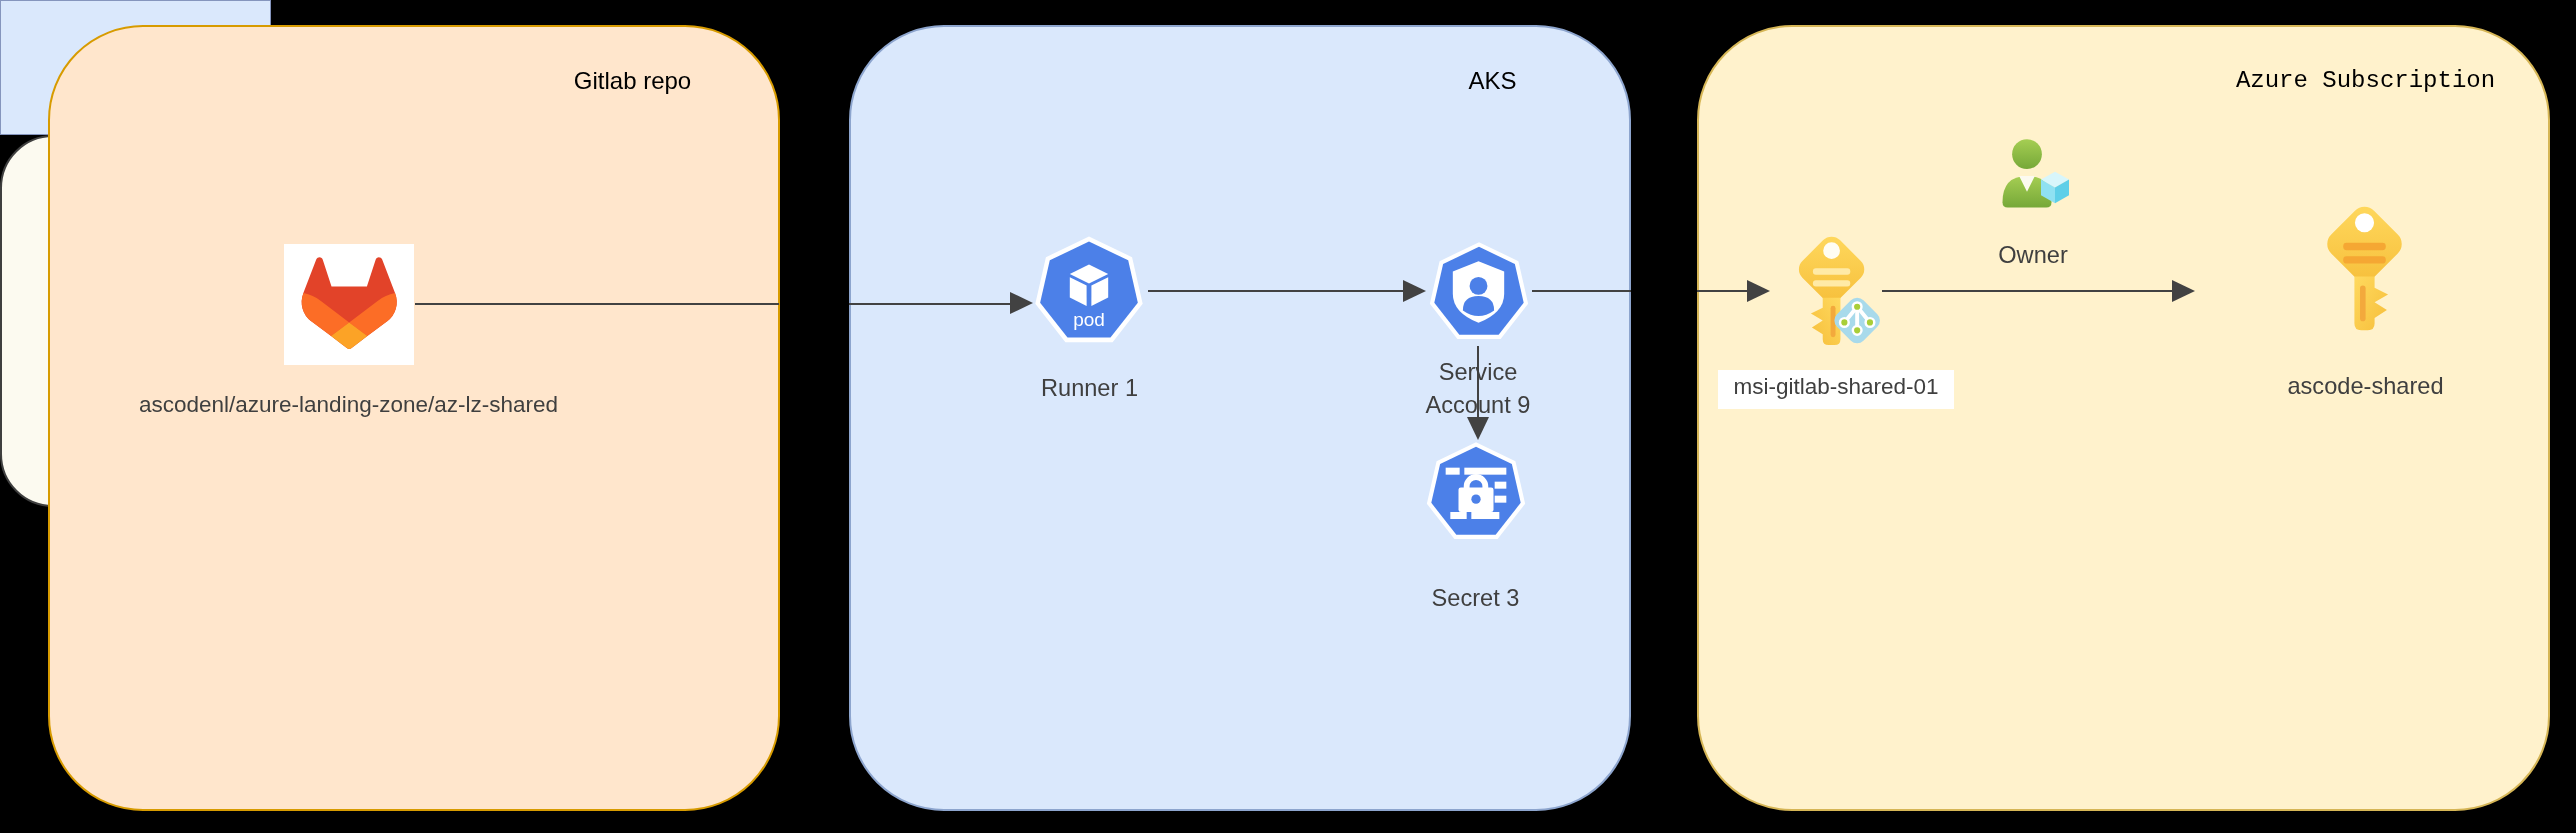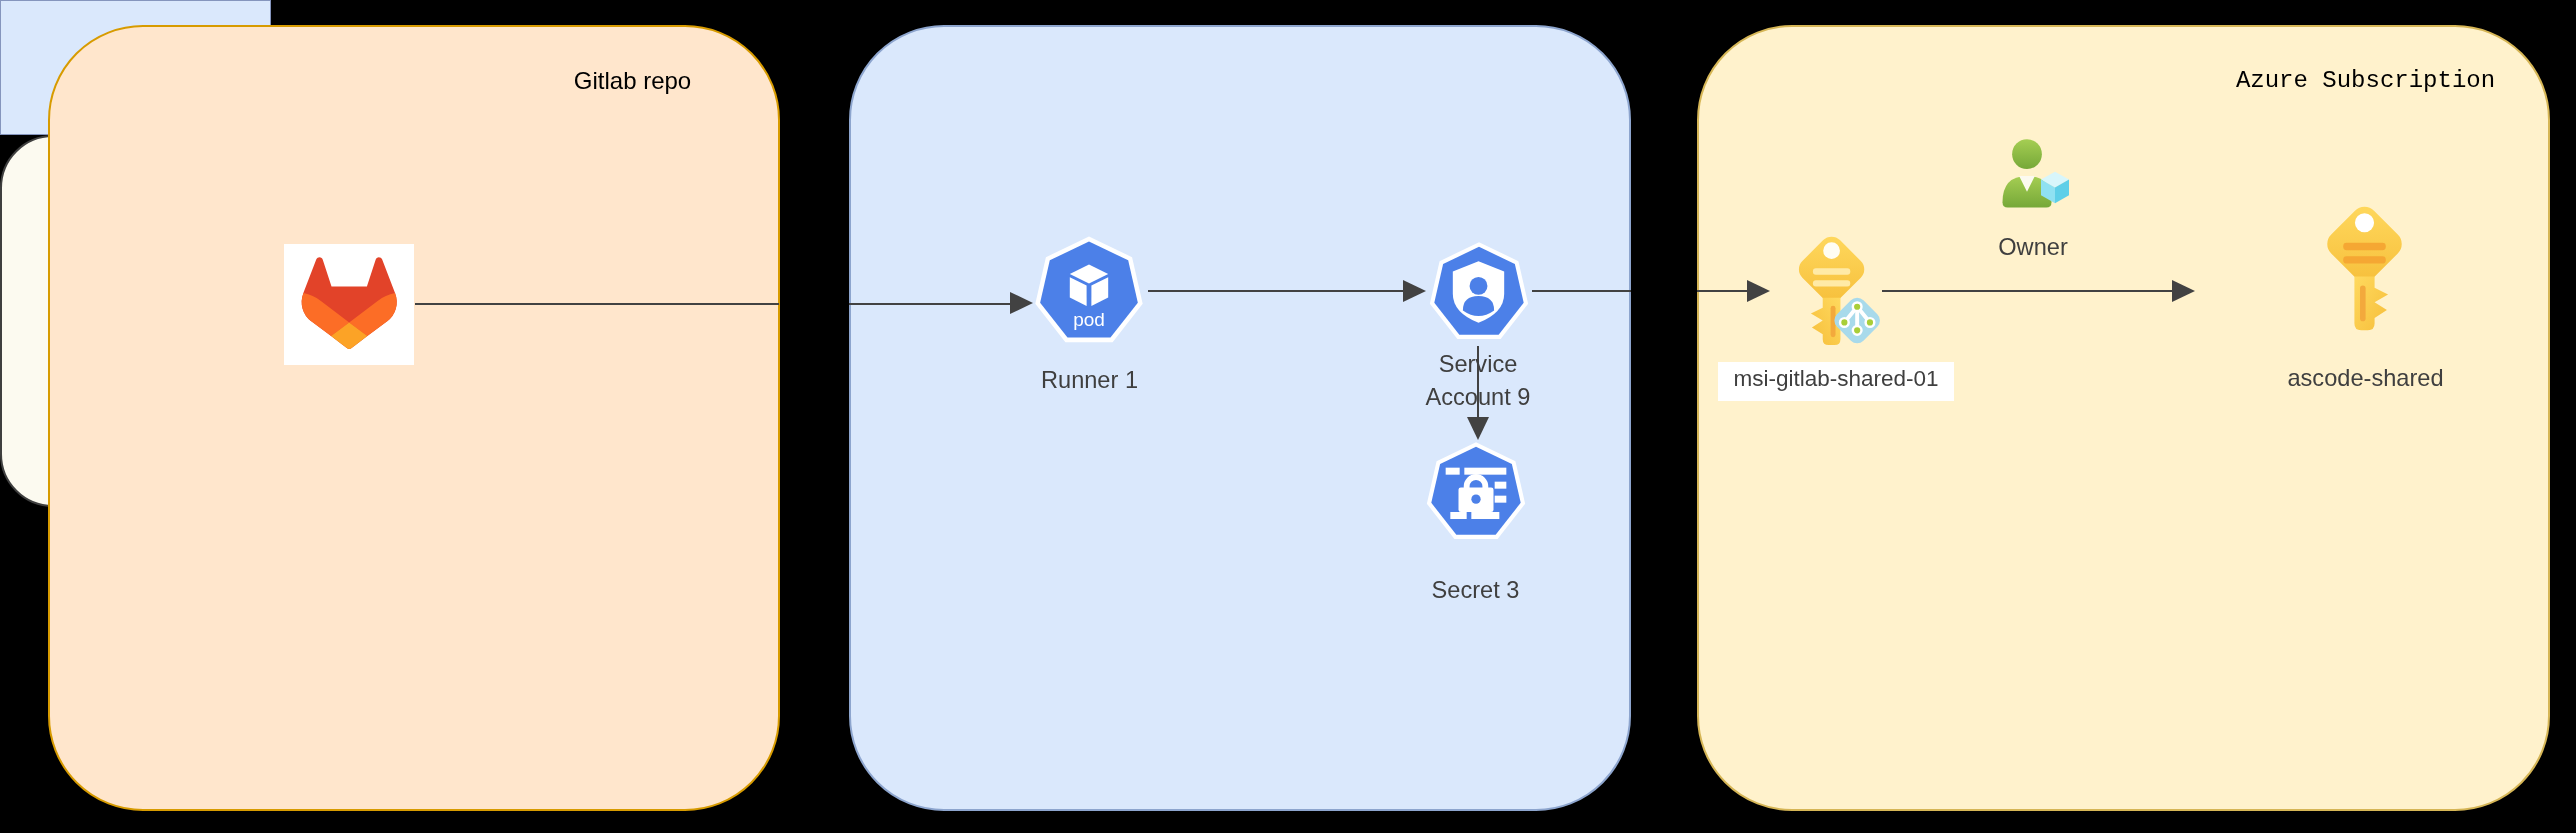--- a/index.html
+++ b/index.html
@@ -12,21 +12,21 @@
   #c-azure{left:1697px;width:853px;background:var(--azure-fill);border-color:var(--azure-border);}
 
   .title{position:absolute;top:66px;width:337px;text-align:center;font-size:24px;line-height:29px;color:var(--title-text);z-index:4;}
   #t-gitlab{left:464px;} #t-aks{left:1324px;} #t-azure{left:2197px;font-family:Liberation Mono, monospace;}
 
   .seg{position:absolute;background:var(--arrow);z-index:2;}
   .ah-right{position:absolute;width:0;height:0;border-top:11.8px solid transparent;border-bottom:11.8px solid transparent;border-left:23.6px solid var(--arrow);z-index:2;}
   .ah-down{position:absolute;width:0;height:0;border-left:11.8px solid transparent;border-right:11.8px solid transparent;border-top:23.6px solid var(--arrow);z-index:2;}
 
   .node{position:absolute;z-index:3;}
-  .label{position:absolute;text-align:center;font-size:23.6px;line-height:31px;color:var(--label-text);z-index:4;}
+  .label{position:absolute;text-align:center;font-size:23.6px;line-height:31px;color:var(--label-text);z-index:4;margin-top:8px;}
 
   #gitlab-logo{left:284px;top:244px;width:130px;height:121px;background:#fff;display:flex;align-items:center;justify-content:center;}
   #gitlab-logo svg{width:88%;height:88%;}
 
   .hept{position:absolute;z-index:3;}
   .hept .outer{width:100%;height:100%;background:#fff;clip-path:polygon(50% 3%,86.5% 20.5%,95.5% 60%,70% 92.5%,30% 92.5%,4.5% 60%,13.5% 20.5%);position:relative;display:flex;align-items:center;justify-content:center;}
   .hept .inner{position:absolute;left:4.5%;top:4.5%;width:91%;height:91%;background:var(--k8s-blue);clip-path:polygon(50% 3%,86.5% 20.5%,95.5% 60%,70% 92.5%,30% 92.5%,4.5% 60%,13.5% 20.5%);display:flex;flex-direction:column;align-items:center;justify-content:center;}
   #pod-hept{left:1030px;top:233px;width:118px;height:118px;}
   #pod-hept svg{width:54px;height:48px;margin-top:7.9px;}
   .pod-text{color:#fff;font-size:19px;line-height:20px;margin-top:0px;}
@@ -53,20 +53,21 @@
 </head>
 <body>
 
 <div id="stage">
 
   <div class="container" id="c-gitlab"></div>
   <div class="container" id="c-aks"></div>
   <div class="container" id="c-azure"></div>
 
   <div class="title" id="t-gitlab">Gitlab repo</div>
+  <div class="title" id="t-aks">AKS</div>
   <div class="title" id="t-azure">Azure Subscription</div>
 
   <div class="seg" style="left:415px;top:303px;width:364px;height:2.2px;"></div>
   <div class="seg" style="left:849px;top:303px;width:162px;height:2.2px;"></div>
   <div class="ah-right" style="left:1010px;top:292px;"></div>
 
   <div class="seg" style="left:1148px;top:290px;width:256px;height:2.2px;"></div>
   <div class="ah-right" style="left:1403px;top:280px;"></div>
 
   <div class="seg" style="left:1477px;top:346px;width:2.2px;height:72px;"></div>
@@ -80,20 +81,21 @@
   <div class="ah-right" style="left:2172px;top:280px;"></div>
 
   <div class="node" id="gitlab-logo">
     <svg viewBox="85 85 210 215">
       <path fill="#E24329" d="M282.83,170.73l-.27-.69-26.14-68.22a6.81,6.81,0,0,0-2.69-3.24,7,7,0,0,0-8,.43,7,7,0,0,0-2.32,3.52l-17.65,54H154.29l-17.65-54A6.86,6.86,0,0,0,134.32,99a7,7,0,0,0-8-.43,6.87,6.87,0,0,0-2.69,3.24L97.44,170l-.26.69a48.54,48.54,0,0,0,16.1,56.1l.09.07.24.17,39.82,29.82,19.7,14.91,12,9.06a8.07,8.07,0,0,0,9.76,0l12-9.06,19.7-14.91,40.06-30,.1-.08A48.56,48.56,0,0,0,282.83,170.73Z"></path>
       <path fill="#FC6D26" d="M282.83,170.73l-.27-.69a88.3,88.3,0,0,0-35.15,15.8L190,229.25c19.55,14.79,36.57,27.64,36.57,27.64l40.06-30,.1-.08A48.56,48.56,0,0,0,282.83,170.73Z"></path>
       <path fill="#FC6D26" d="M97.44,170.73l.27-.69a88.3,88.3,0,0,1,35.15,15.8L190,229.25c-19.55,14.79-36.57,27.64-36.57,27.64l-40.06-30-.1-.08A48.56,48.56,0,0,1,97.44,170.73Z"></path>
       <path fill="#FCA326" d="M153.43,256.89l19.7,14.91,12,9.06a8.07,8.07,0,0,0,9.76,0l12-9.06,19.7-14.91L190,229.25Z"></path>
     </svg>
   </div>
+  <div class="label" id="repo-label">ascodenl/azure-landing-zone/az-lz-shared</div>
 
   <div class="hept" id="pod-hept">
     <div class="outer">
       <div class="inner">
         <svg viewBox="0 0 60 60">
           <polygon points="30,3 54,15 30,27 6,15" fill="#fff"></polygon>
           <polygon points="6,19 27,29.5 27,55 6,44.5" fill="#fff"></polygon>
           <polygon points="54,19 33,29.5 33,55 54,44.5" fill="#fff"></polygon>
         </svg>
         <div class="pod-text">pod</div>

